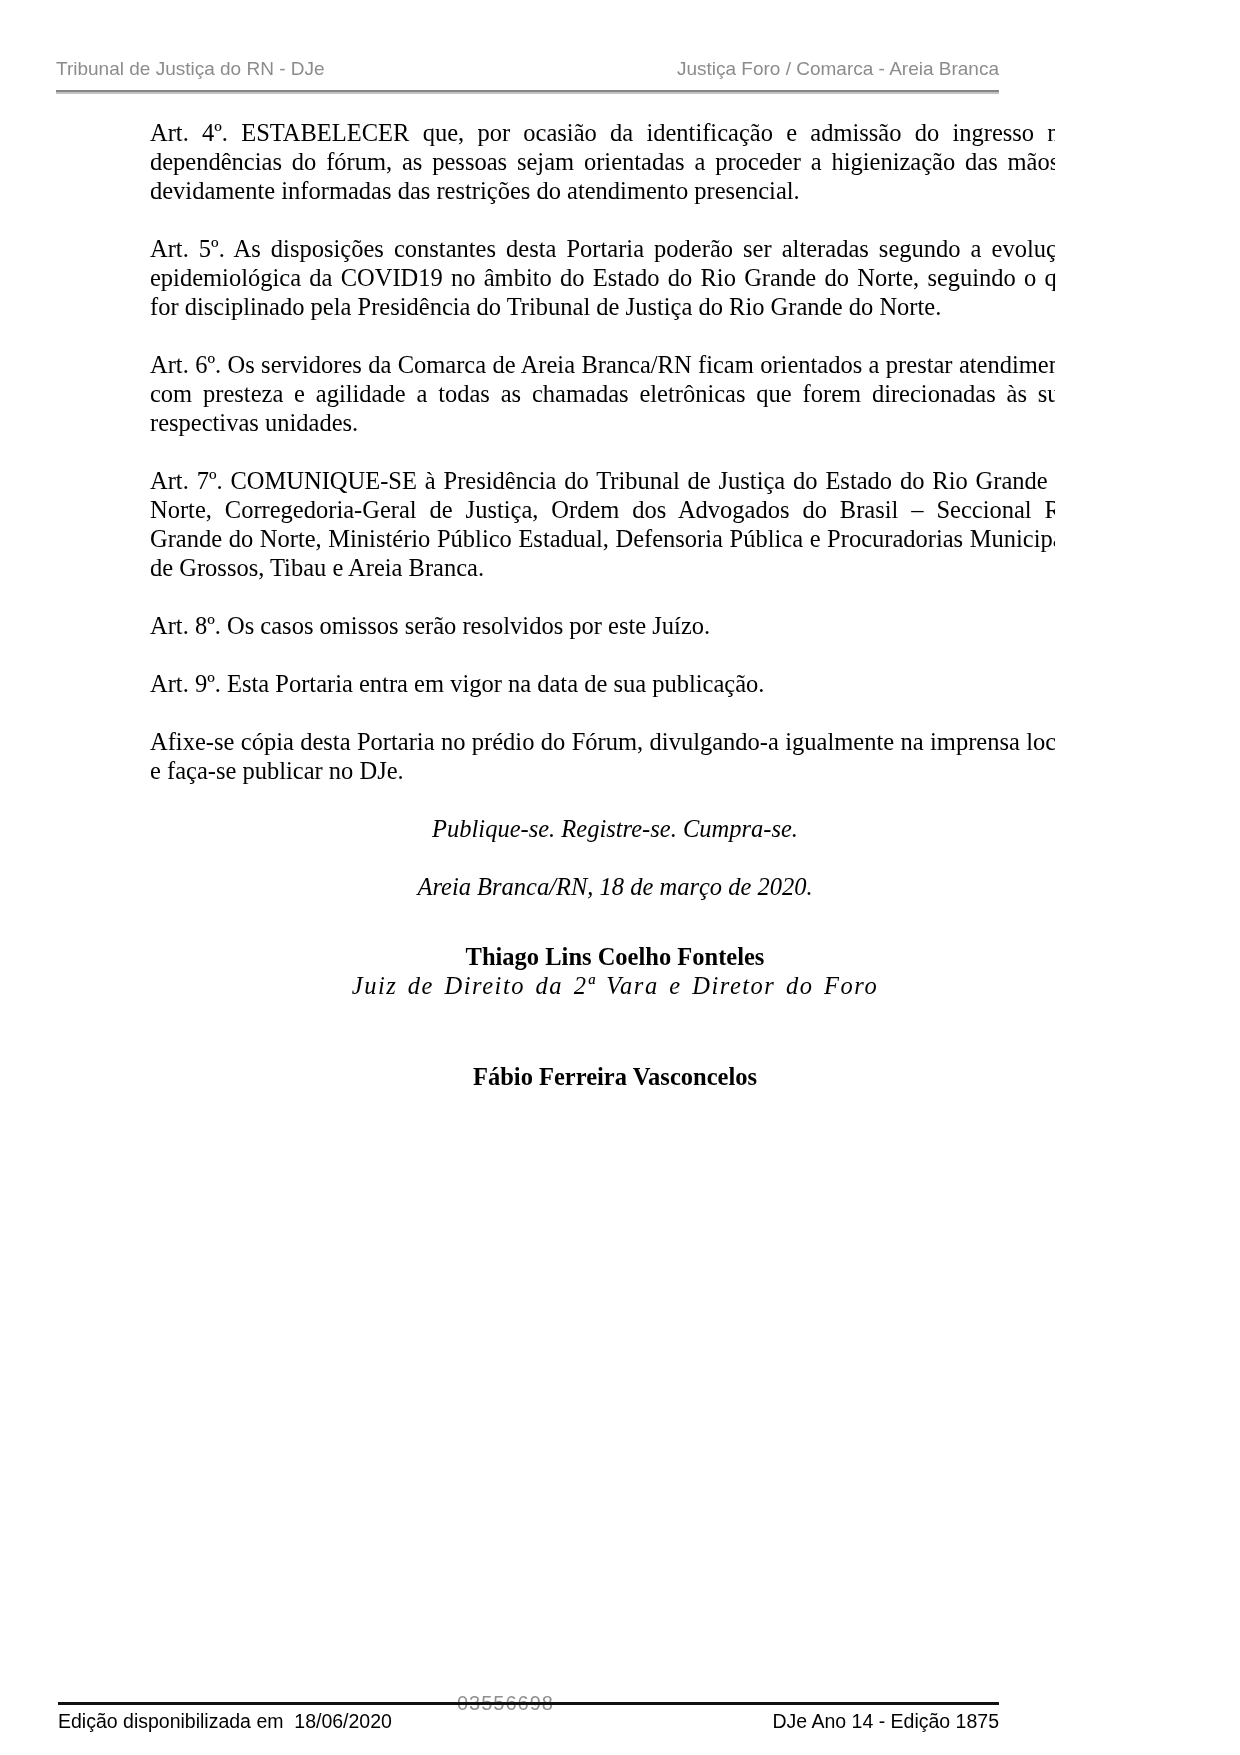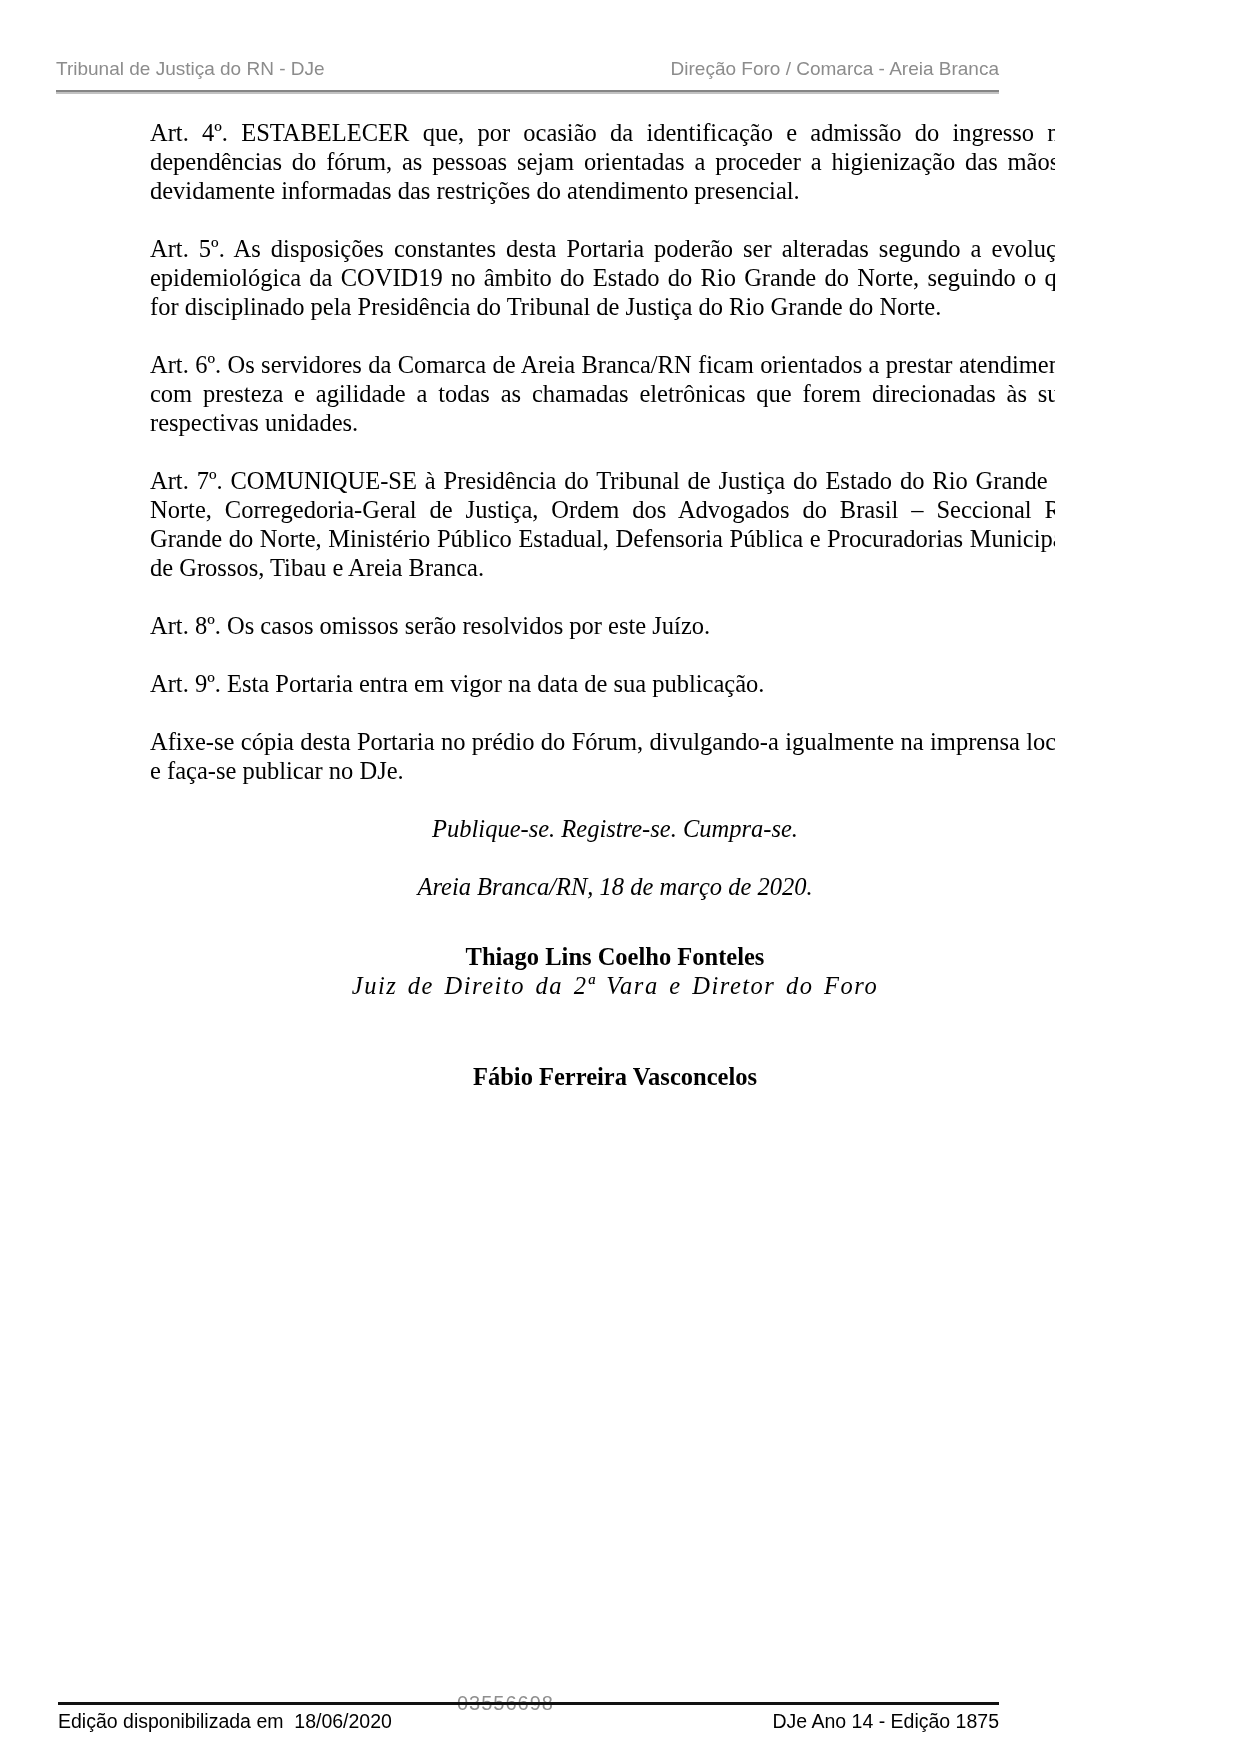--- a/index.html
+++ b/index.html
@@ -83,21 +83,21 @@
     white-space: pre;
   }
 </style>
 </head>
 <body>
 
 <div class="page">
 
   <div class="header">
     <span>Tribunal de Justiça do RN - DJe</span>
-    <span>Direção Foro / Comarca - Areia Branca</span>
+    <span>Justiça Foro / Comarca - Areia Branca</span>
   </div>
   <div class="header-rule"></div>
 
   <div class="main">
     <p class="just">Art. 4º. ESTABELECER que, por ocasião da identificação e admissão do ingresso nas dependências do fórum, as pessoas sejam orientadas a proceder a higienização das mãos e devidamente informadas das restrições do atendimento presencial.</p>
     <p class="just">Art. 5º. As disposições constantes desta Portaria poderão ser alteradas segundo a evolução epidemiológica da COVID19 no âmbito do Estado do Rio Grande do Norte, seguindo o que for disciplinado pela Presidência do Tribunal de Justiça do Rio Grande do Norte.</p>
     <p class="just">Art. 6º. Os servidores da Comarca de Areia Branca/RN ficam orientados a prestar atendimento com presteza e agilidade a todas as chamadas eletrônicas que forem direcionadas às suas respectivas unidades.</p>
     <p class="just">Art. 7º. COMUNIQUE-SE à Presidência do Tribunal de Justiça do Estado do Rio Grande do Norte, Corregedoria-Geral de Justiça, Ordem dos Advogados do Brasil – Seccional Rio Grande do Norte, Ministério Público Estadual, Defensoria Pública e Procuradorias Municipais de Grossos, Tibau e Areia Branca.</p>
     <p class="just">Art. 8º. Os casos omissos serão resolvidos por este Juízo.</p>
     <p class="just">Art. 9º. Esta Portaria entra em vigor na data de sua publicação.</p>

